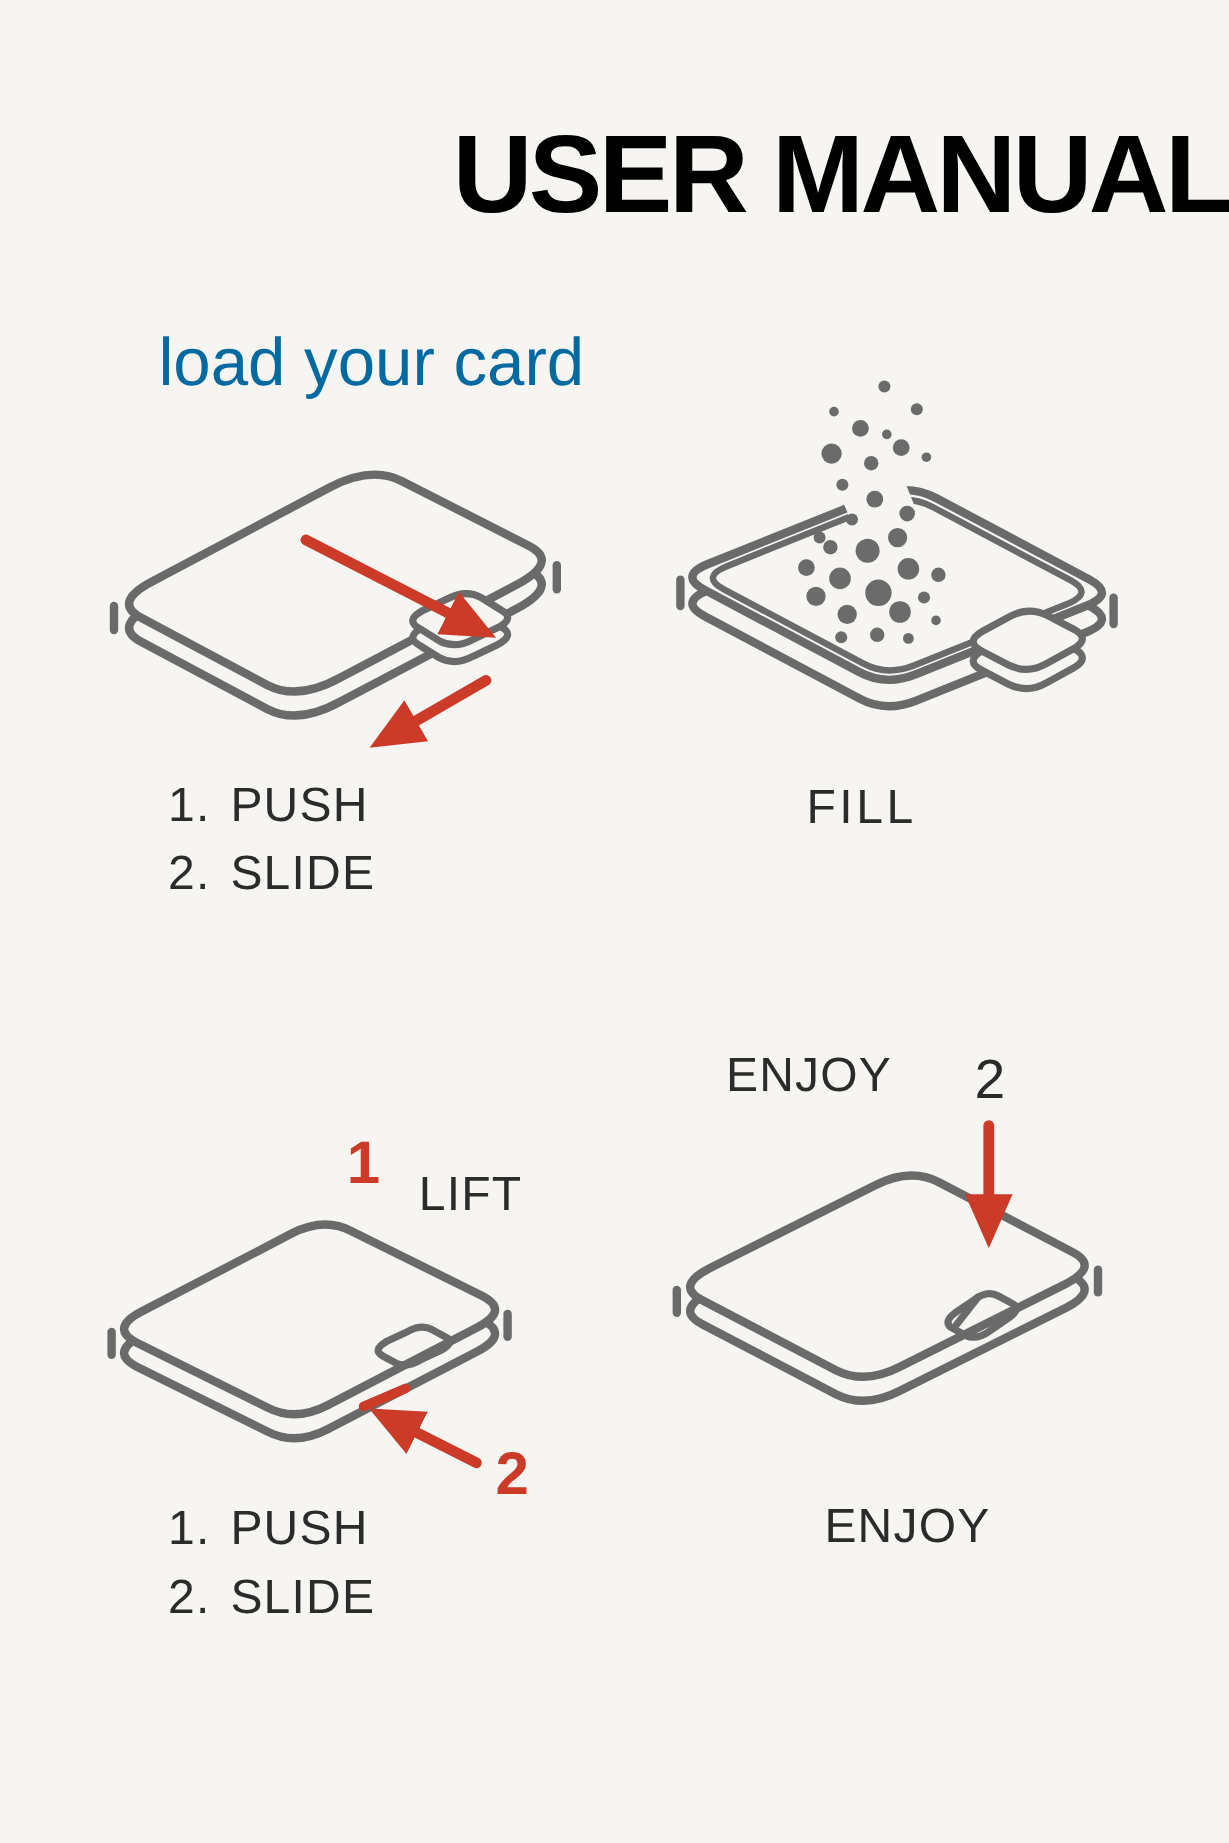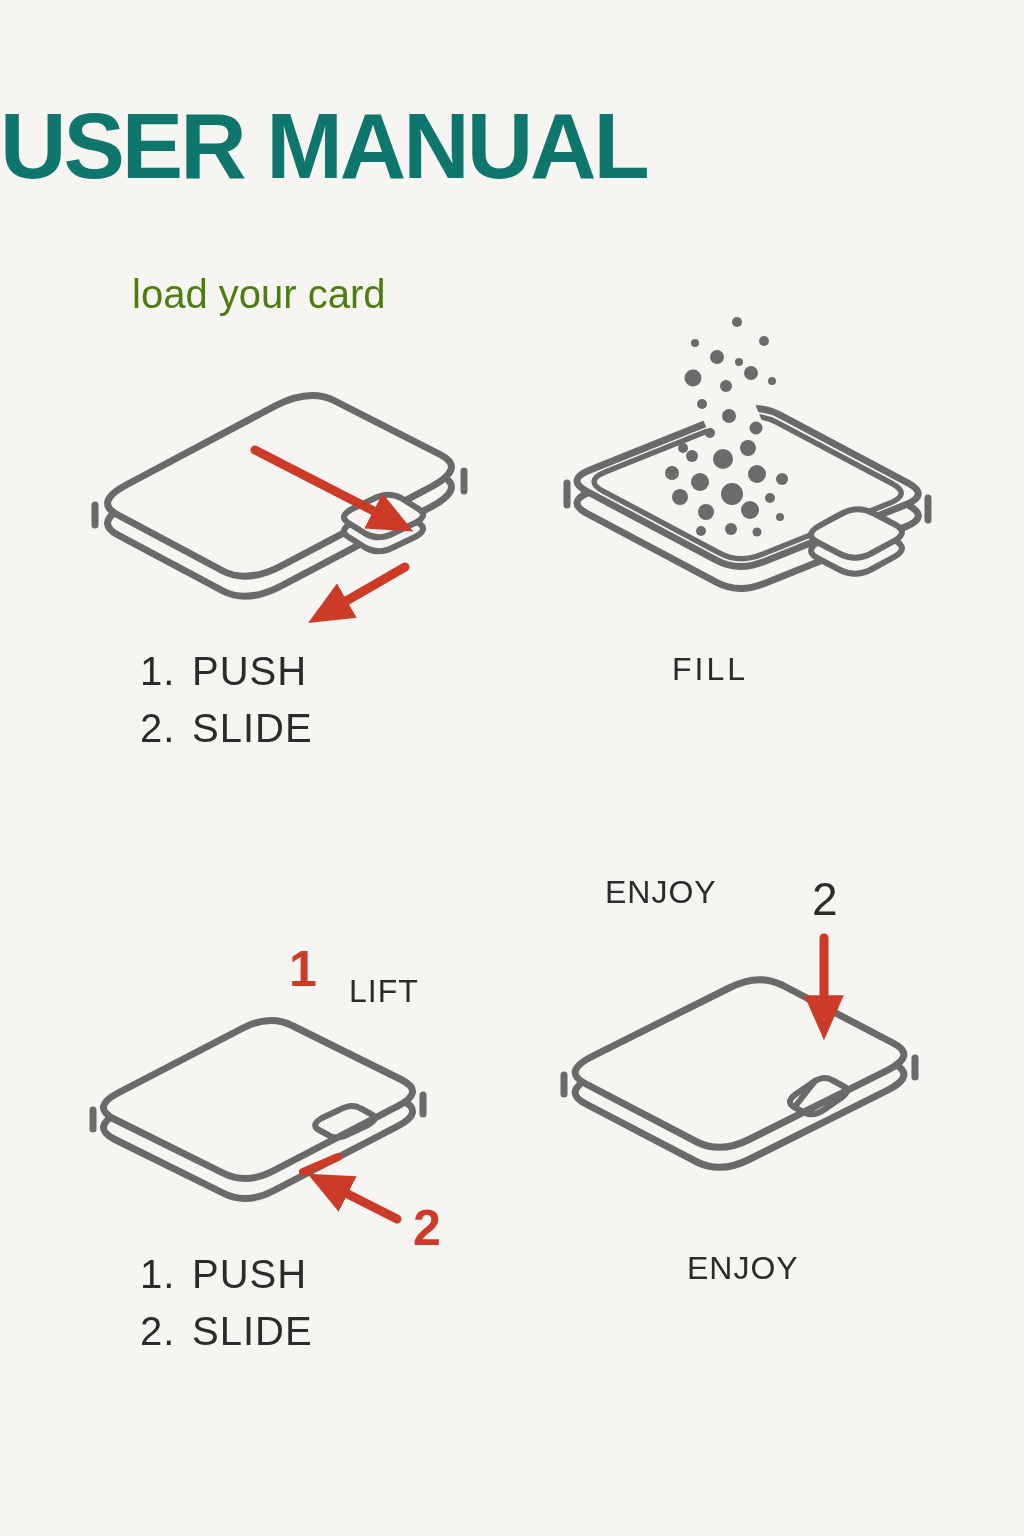--- a/index.html
+++ b/index.html
@@ -8,31 +8,31 @@
     background:#f6f5f2;
     font-family:"Liberation Sans", sans-serif;
     color:#2c2c2c;
     position:relative;
     overflow:hidden;
   }
   .page{position:absolute;inset:0;}
   .label{position:absolute;white-space:nowrap;line-height:1;}
   .title{
     left:0;right:0;top:100px;
-    text-align:left;
+    text-align:right;
     font-size:92px;font-weight:700;letter-spacing:-3px;
-    color:#0f766e;
+    color:#000000;
   }
   .subtitle{
     left:132px;top:274px;
-    font-size:40px;font-weight:400;color:#4d7c0f;
+    font-size:56px;font-weight:400;color:#0369a1;
     letter-spacing:0px;
   }
   .caps{
-    font-size:32px;font-weight:500;letter-spacing:1px;color:#2b2b2b;
+    font-size:40px;font-weight:500;letter-spacing:1px;color:#2b2b2b;
   }
   .steps{
     position:absolute;
     font-size:40px;font-weight:500;color:#2b2b2b;letter-spacing:1px;
   }
   .steps .row{position:relative;height:57px;}
   .steps .num{position:absolute;left:0;top:0;}
   .steps .lbl{position:absolute;left:52px;top:0;}
   .red-num{
     color:#cc3a28;font-weight:700;font-size:50px;

